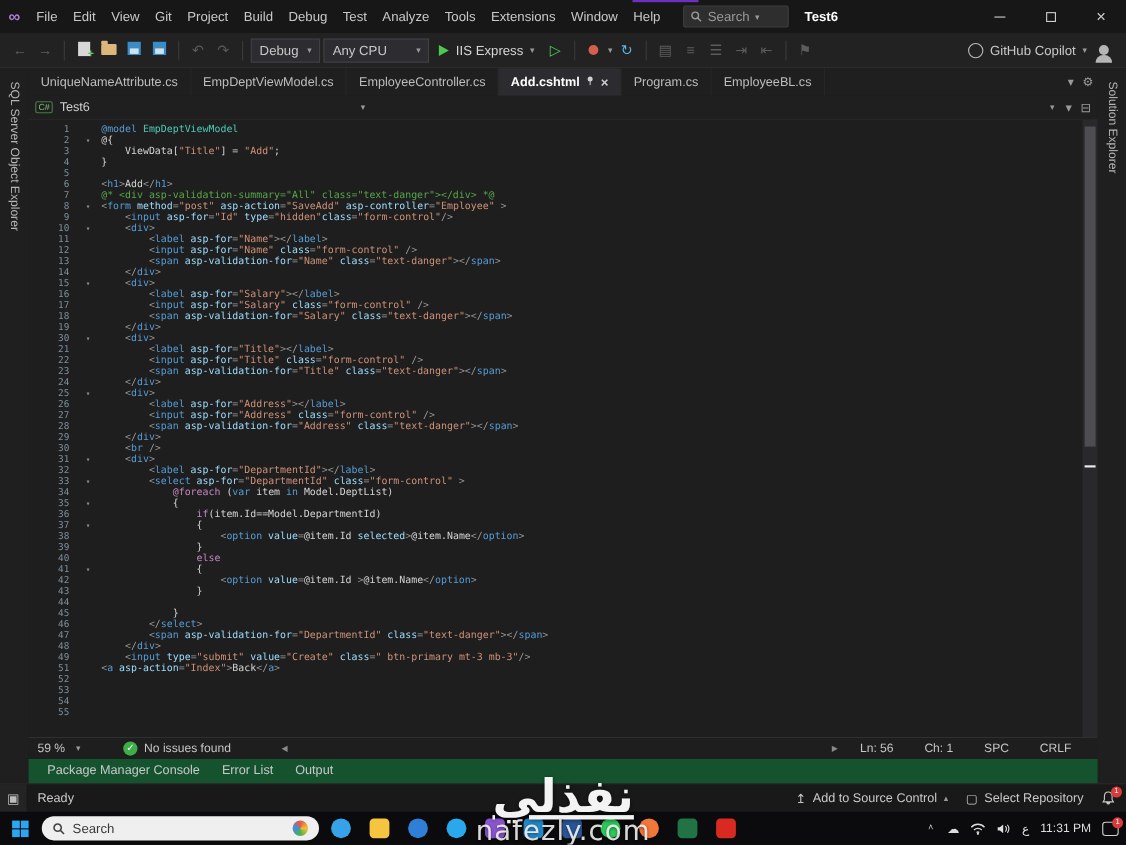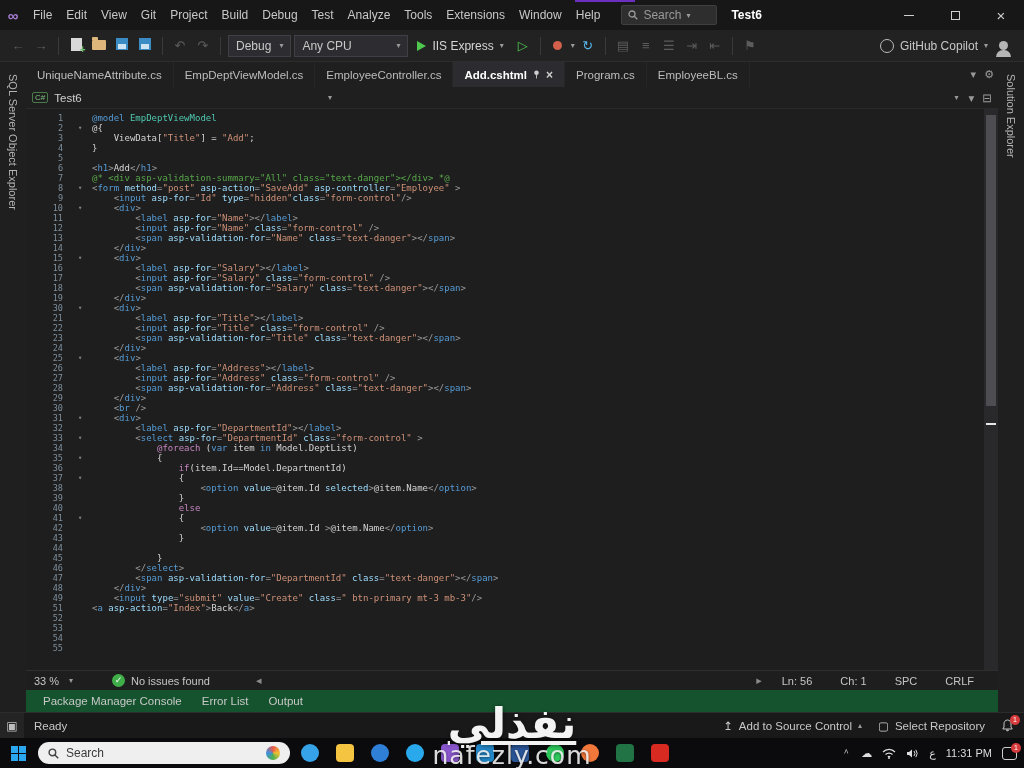--- a/index.html
+++ b/index.html
@@ -176,21 +176,21 @@
     <span class="tbi"><span class="icon-floppy"></span></span>
     <span class="tbi"><span class="icon-floppy"></span></span>
     <span class="sep"></span>
     <span class="tbi dim">↶</span>
     <span class="tbi dim">↷</span>
     <span class="sep"></span>
     <div class="combo">
       <span>Debug</span>
       <span class="caret">▾</span>
     </div>
-    <div class="combo" style="width:114px;">
+    <div class="combo" style="width:96px;">
       <span>Any CPU</span>
       <span class="caret" style="margin-left:auto;">▾</span>
     </div>
     <div style="display:flex;align-items:center;gap:6px;padding:0 6px;">
       <span class="tri-green"></span>
       <span style="color:#d6d6d6;">IIS Express</span>
       <span class="caret">▾</span>
     </div>
     <span class="tbi" style="color:#4ec94e;">▷</span>
     <span class="sep"></span>
@@ -324,21 +324,21 @@
             <div class="code-line"><span class="ln">55</span><span class="fold"></span><span class="code-text"></span></div>
           </div>
         <div class="vscroll">
           <div class="vthumb"></div>
           <div class="caret-mark"></div>
         </div>
       </div>
 
       <div class="editor-status">
         <div class="zoom">
-          <span>33 %</span>
+          <span>59 %</span>
           <span class="caret">▾</span>
         </div>
         <div class="issues">
           <span class="check-circle">✓</span>
           <span>No issues found</span>
         </div>
         <div class="hscroll">
           <span>◂</span>
           <span>▸</span>
         </div>

